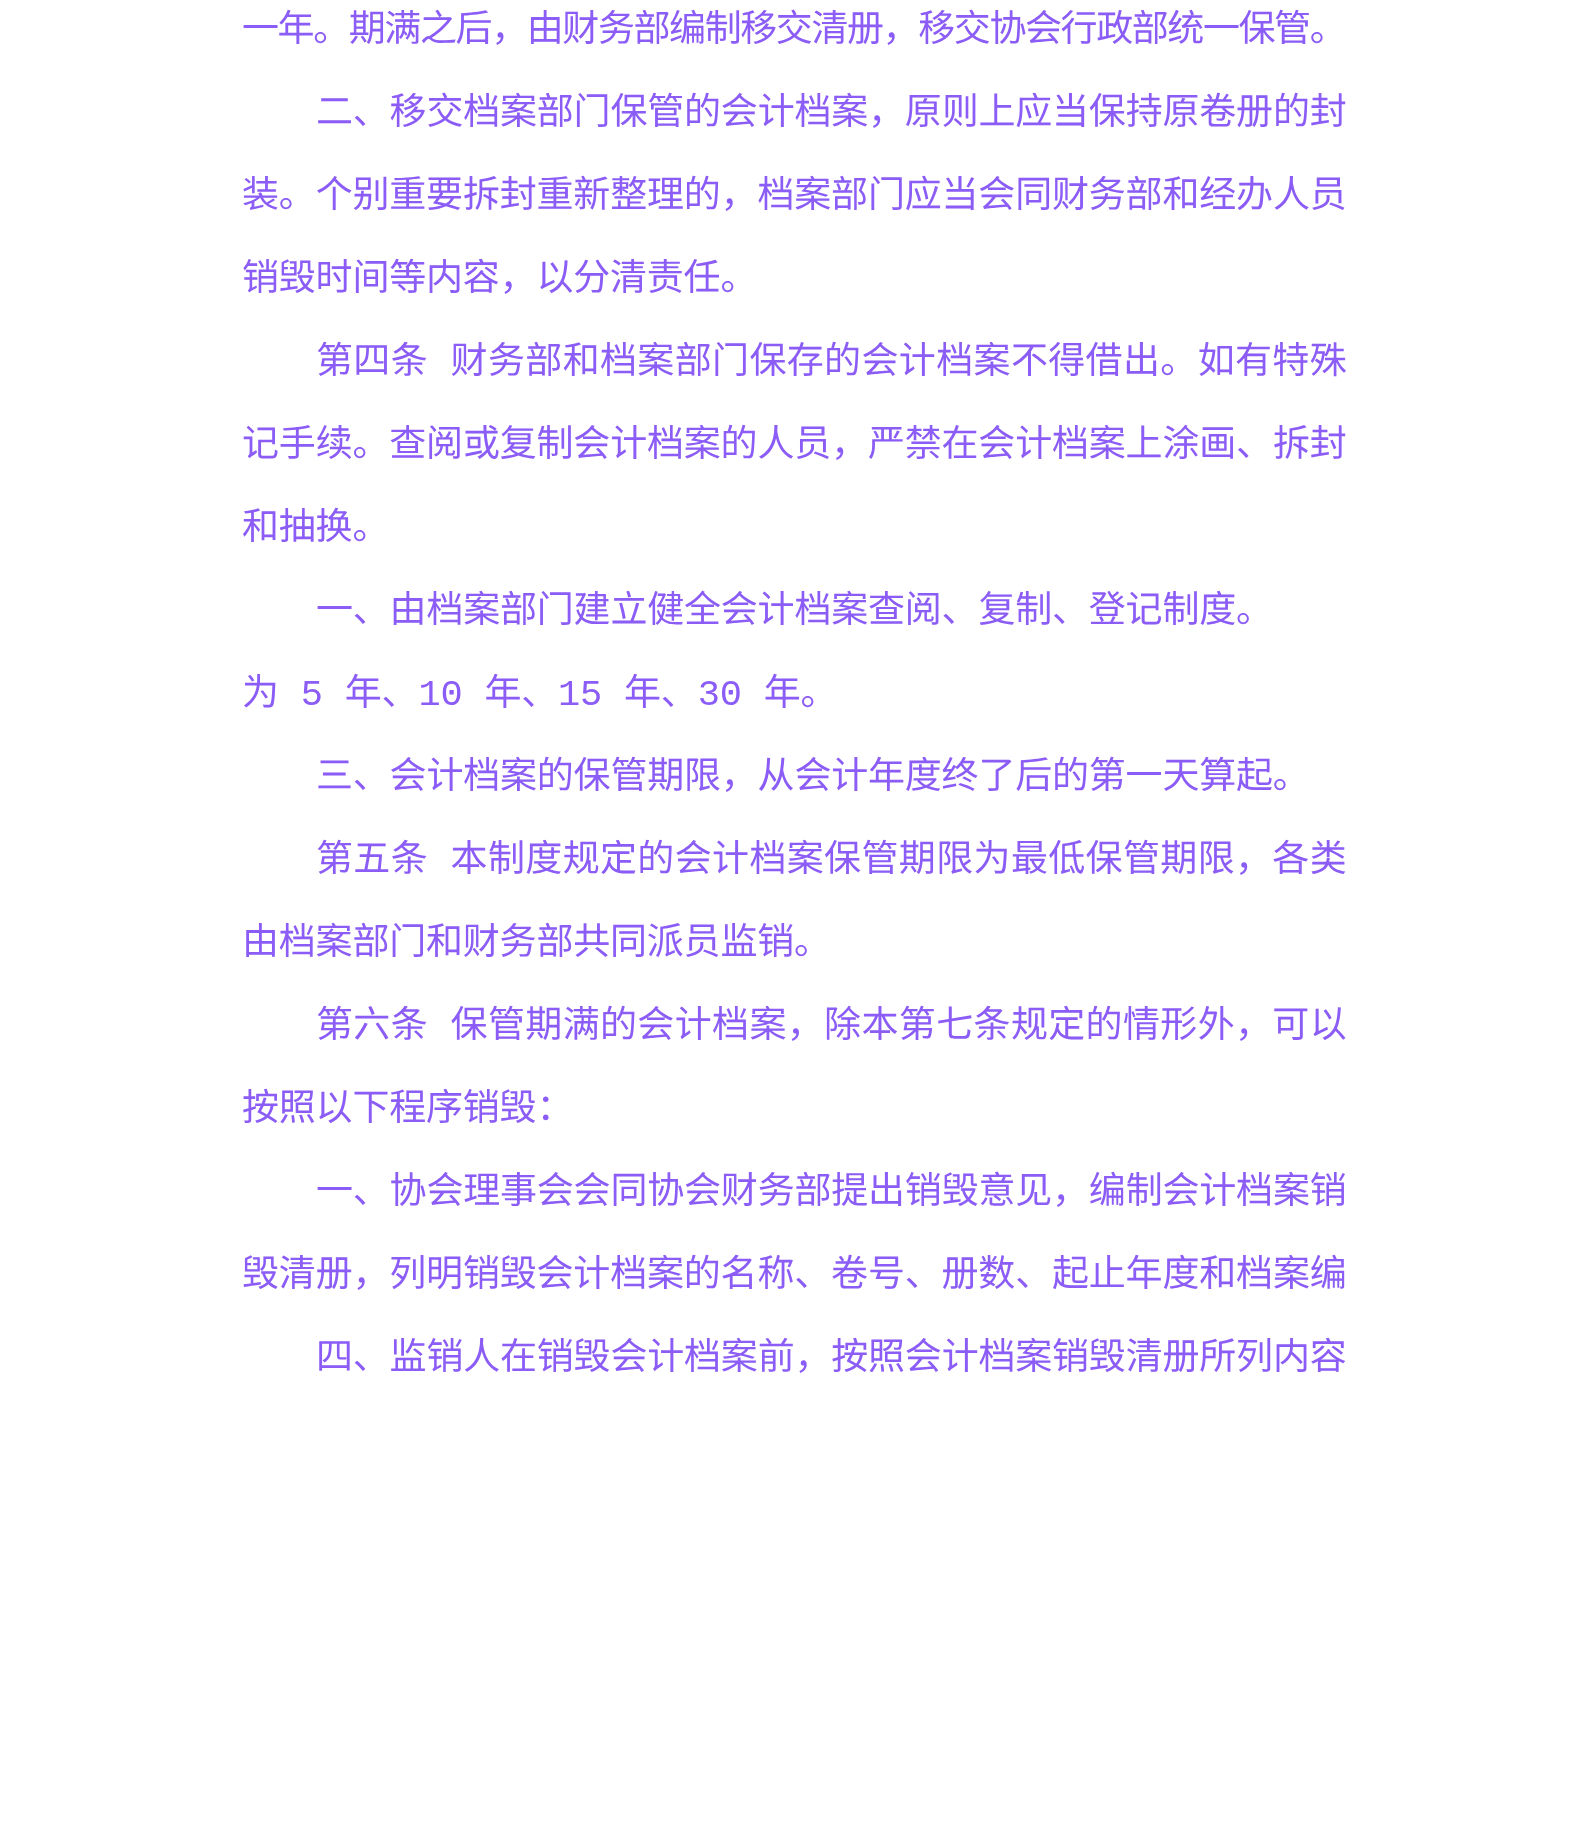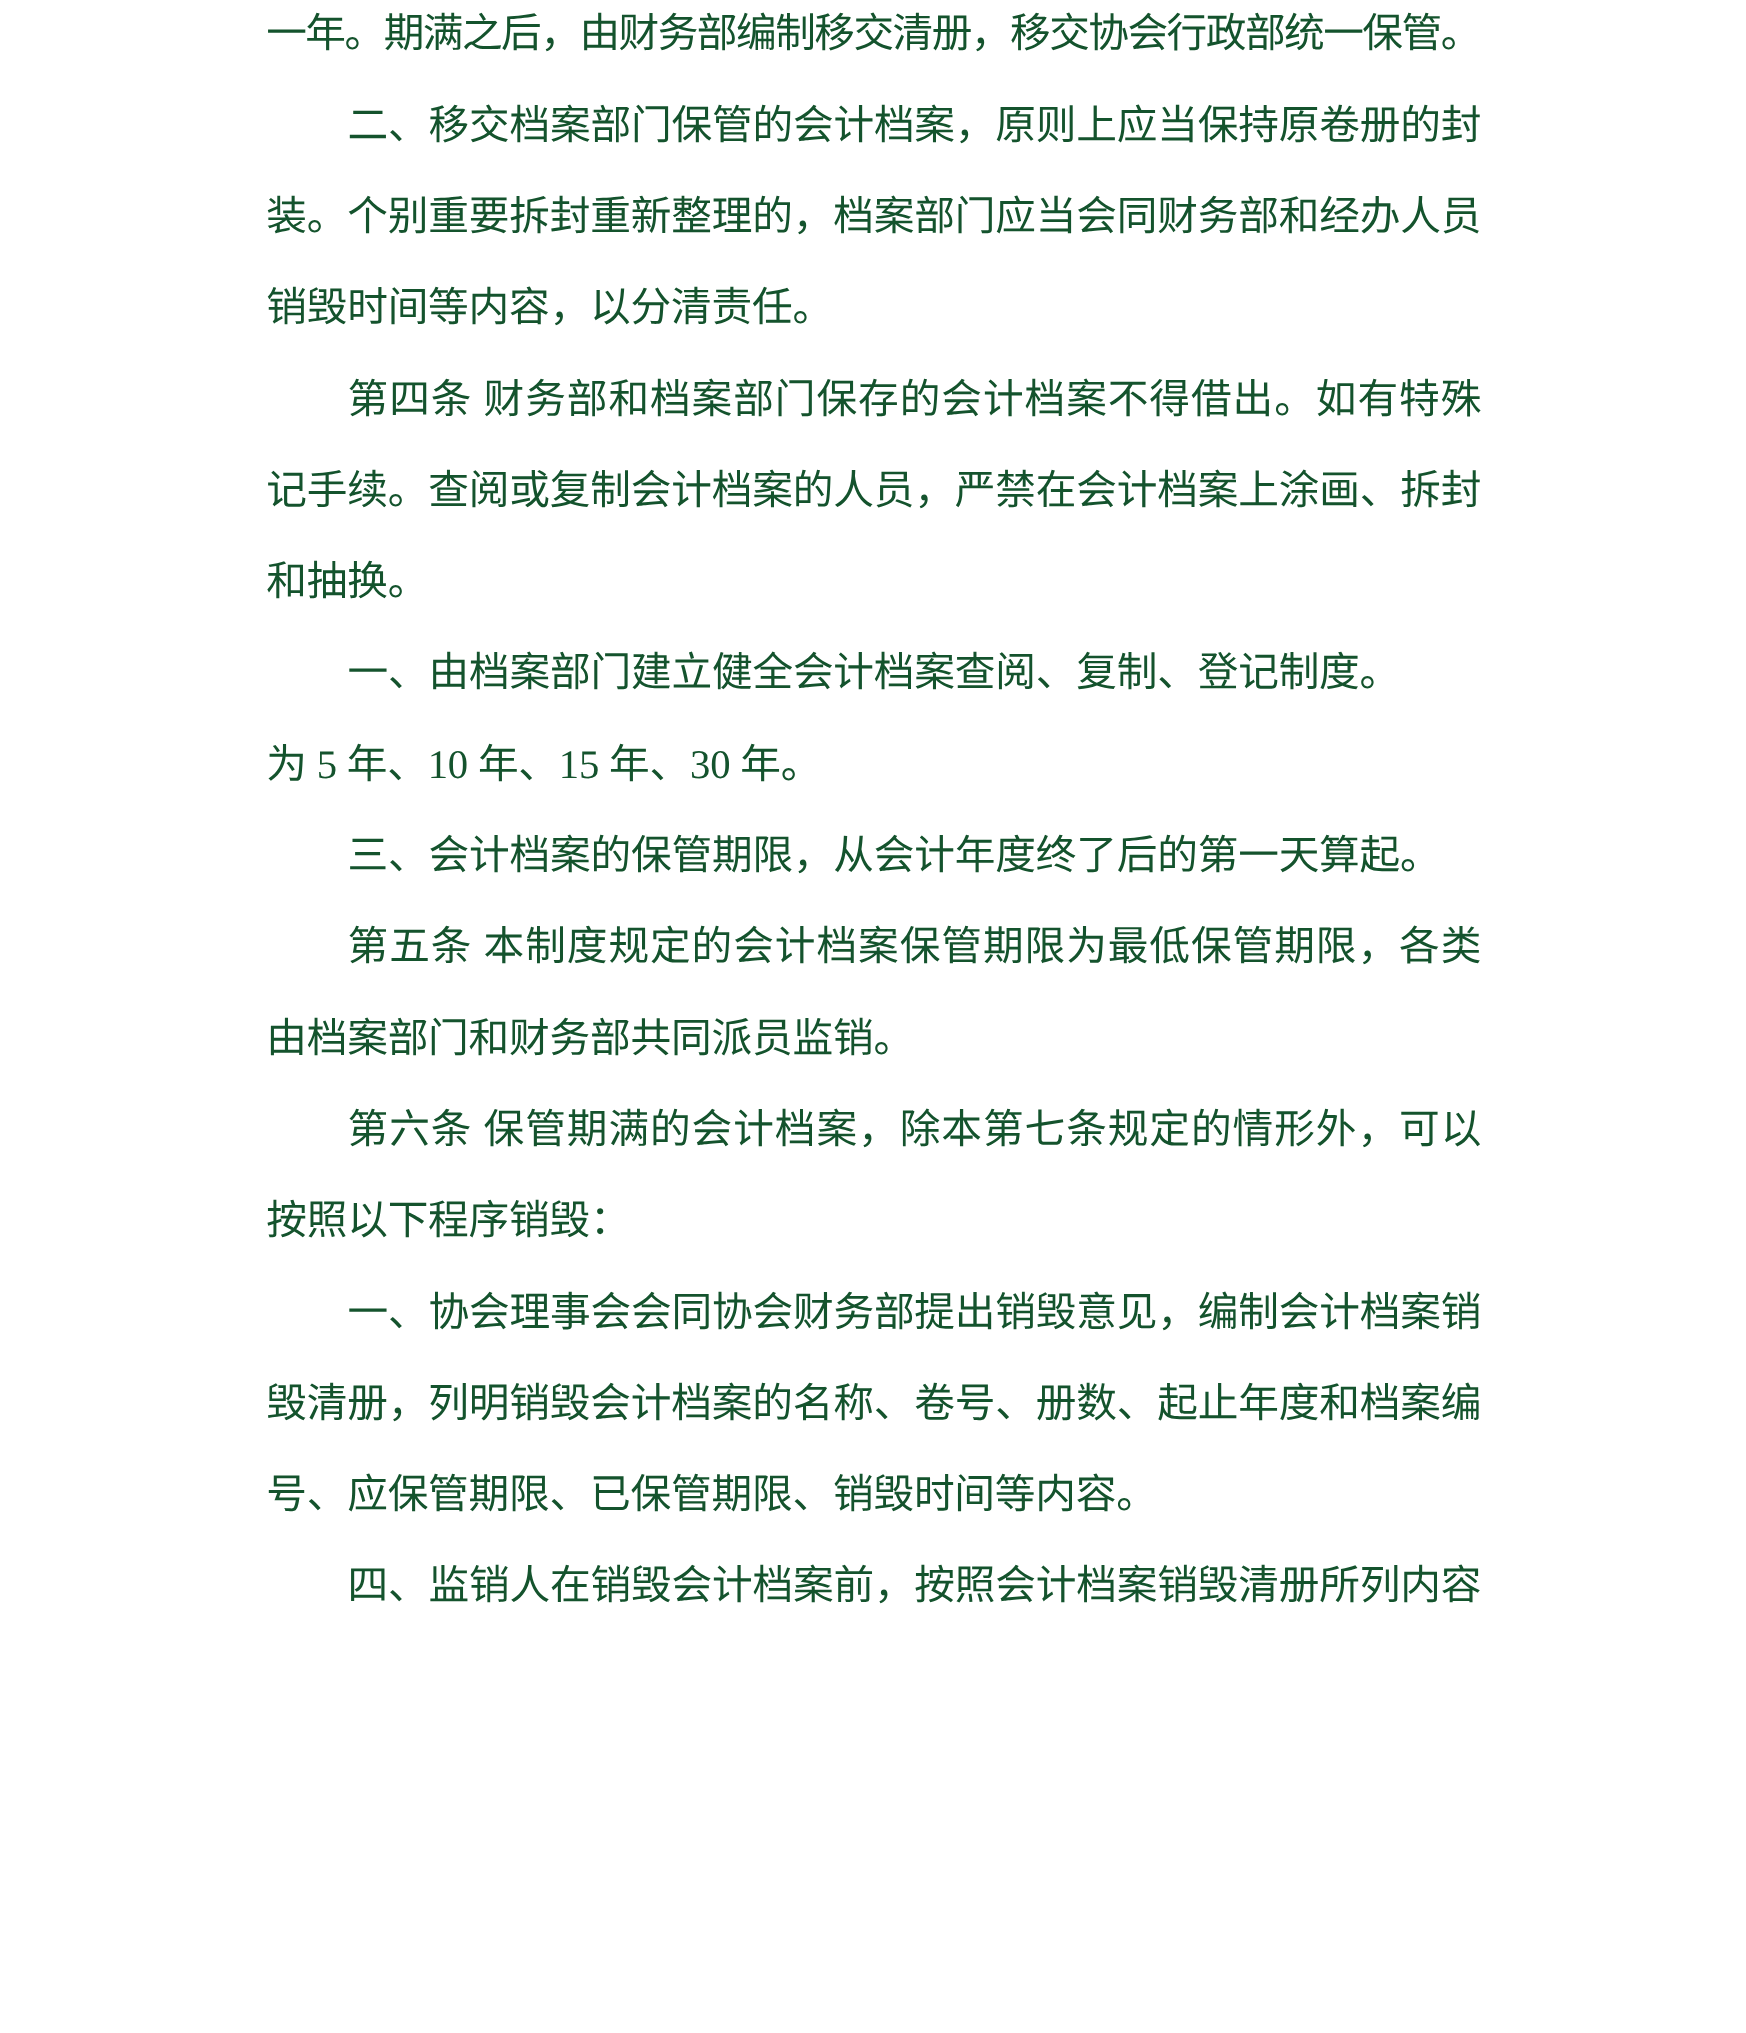--- a/index.html
+++ b/index.html
@@ -6,22 +6,22 @@
     margin: 0;
     padding: 0;
     background: #ffffff;
   }
   .page {
     position: relative;
     width: 1587px;
     height: 1848px;
     background: #ffffff;
     overflow: hidden;
-    font-family: Liberation Serif, serif;
-    color: #14532d;
+    font-family: Liberation Mono, monospace;
+    color: #8b5cf6;
   }
   .content {
     width: 1103px;
     margin-left: 242px;
     margin-top: -10px;
   }
   .ln {
     height: 83px;
     line-height: 83px;
     font-size: 37px;
@@ -54,16 +54,15 @@
     <div class="ln">和抽换。</div>
     <div class="ln indent">一、由档案部门建立健全会计档案查阅、复制、登记制度。</div>
     <div class="ln">为 5 年、10 年、15 年、30 年。</div>
     <div class="ln indent">三、会计档案的保管期限，从会计年度终了后的第一天算起。</div>
     <div class="ln indent fill">第五条 本制度规定的会计档案保管期限为最低保管期限，各类</div>
     <div class="ln">由档案部门和财务部共同派员监销。</div>
     <div class="ln indent fill">第六条 保管期满的会计档案，除本第七条规定的情形外，可以</div>
     <div class="ln">按照以下程序销毁：</div>
     <div class="ln indent fill">一、协会理事会会同协会财务部提出销毁意见，编制会计档案销</div>
     <div class="ln fill">毁清册，列明销毁会计档案的名称、卷号、册数、起止年度和档案编</div>
-    <div class="ln">号、应保管期限、已保管期限、销毁时间等内容。</div>
     <div class="ln indent fill">四、监销人在销毁会计档案前，按照会计档案销毁清册所列内容</div>
   </div>
 </div>
 
 </body></html>

